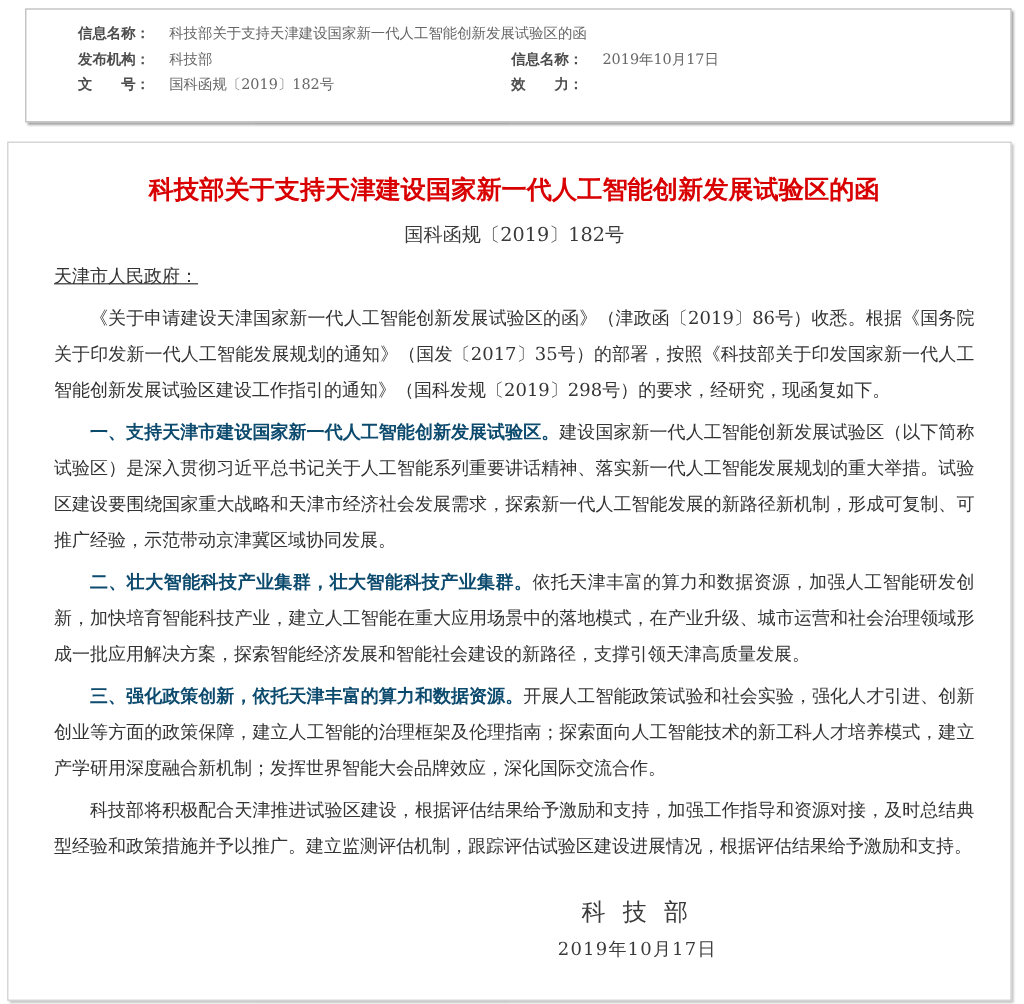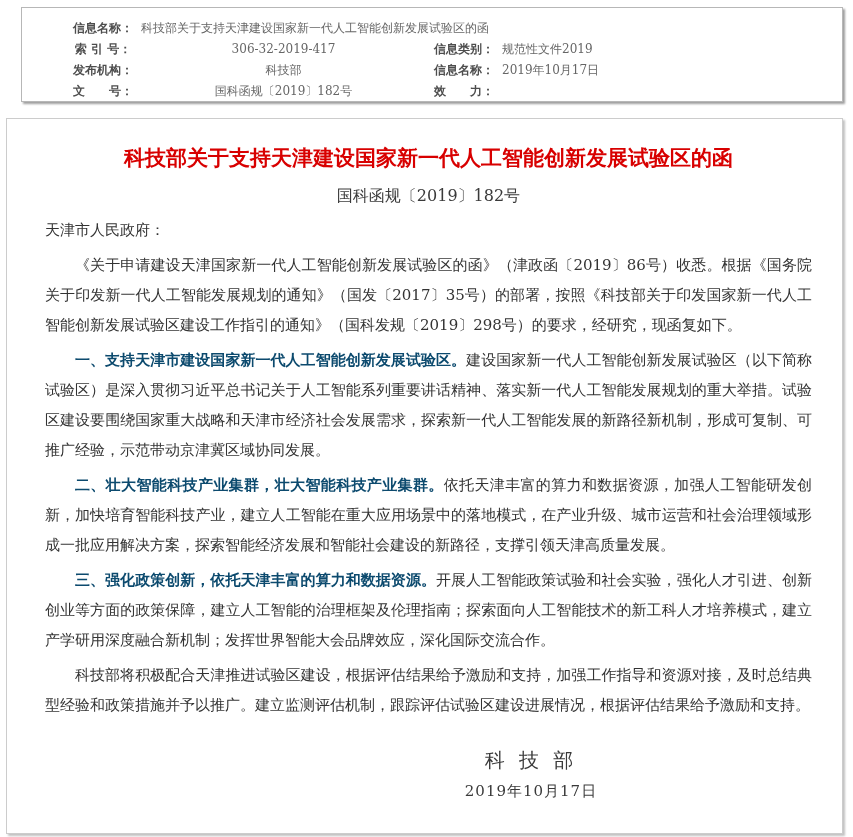--- a/index.html
+++ b/index.html
@@ -15,21 +15,20 @@
   
   .meta-panel {
     position: absolute;
     left: 21px; top: 7px;
     width: 822px; height: 95px;
     background: #fff;
     border: 1px solid #b7b7b7;
     box-shadow: 2px 2px 2px #9f9f9f;
     padding: 10px 0 0 43px;
     font-size: 12px;
-    text-align: center;
   }
   .meta-row { display: flex; align-items: baseline; line-height: 21px; height: 21px; }
   .meta-label {
     width: 76px; flex: 0 0 76px;
     font-weight: bold;
     color: #4d4d4d;
     font-family: "DejaVu Sans", sans-serif;
     white-space: pre;
   }
   .meta-value { color: #666666; white-space: nowrap; }
@@ -61,21 +60,21 @@
     margin-top: 13px;
     line-height: 22px;
   }
   .doc-body {
     margin-top: 8px;
     font-size: 15px;
     line-height: 30px;
     color: #333333;
     text-align: justify;
   }
-  .salutation { margin: 4px 0 0 0; }
+  .salutation { margin: 4px 0 0 0; text-decoration: underline; }
   p.para { margin: 5px 0; text-indent: 2em; }
   .para-lead {
     font-weight: bold;
     font-family: "DejaVu Sans", sans-serif;
     color: #0c4a6e;
   }
   .signature-block {
     margin-top: 26px;
     margin-left: 376px;
     width: 220px;
@@ -84,26 +83,20 @@
   .signature-name { font-size: 20px; letter-spacing: 4px; line-height: 28px; color: #3a3a3a; }
   .signature-date { font-size: 15px; line-height: 28px; margin-top: 3px; color: #3a3a3a; letter-spacing: 1px; }
 </style>
 </head>
 <body>
 
 <div class="meta-panel">
   <div class="meta-row">
     <span class="meta-label">信息名称：</span>
     <span class="meta-value">科技部关于支持天津建设国家新一代人工智能创新发展试验区的函</span>
-  </div>
-  <div class="meta-row">
-    <span class="meta-label">索 引 号：</span>
-    <span class="meta-value col1">306-32-2019-417</span>
-    <span class="meta-label">信息类别：</span>
-    <span class="meta-value">规范性文件2019</span>
   </div>
   <div class="meta-row">
     <span class="meta-label">发布机构：</span>
     <span class="meta-value col1">科技部</span>
     <span class="meta-label">信息名称：</span>
     <span class="meta-value">2019年10月17日</span>
   </div>
   <div class="meta-row">
     <span class="meta-label">文　　号：</span>
     <span class="meta-value col1">国科函规〔2019〕182号</span>

